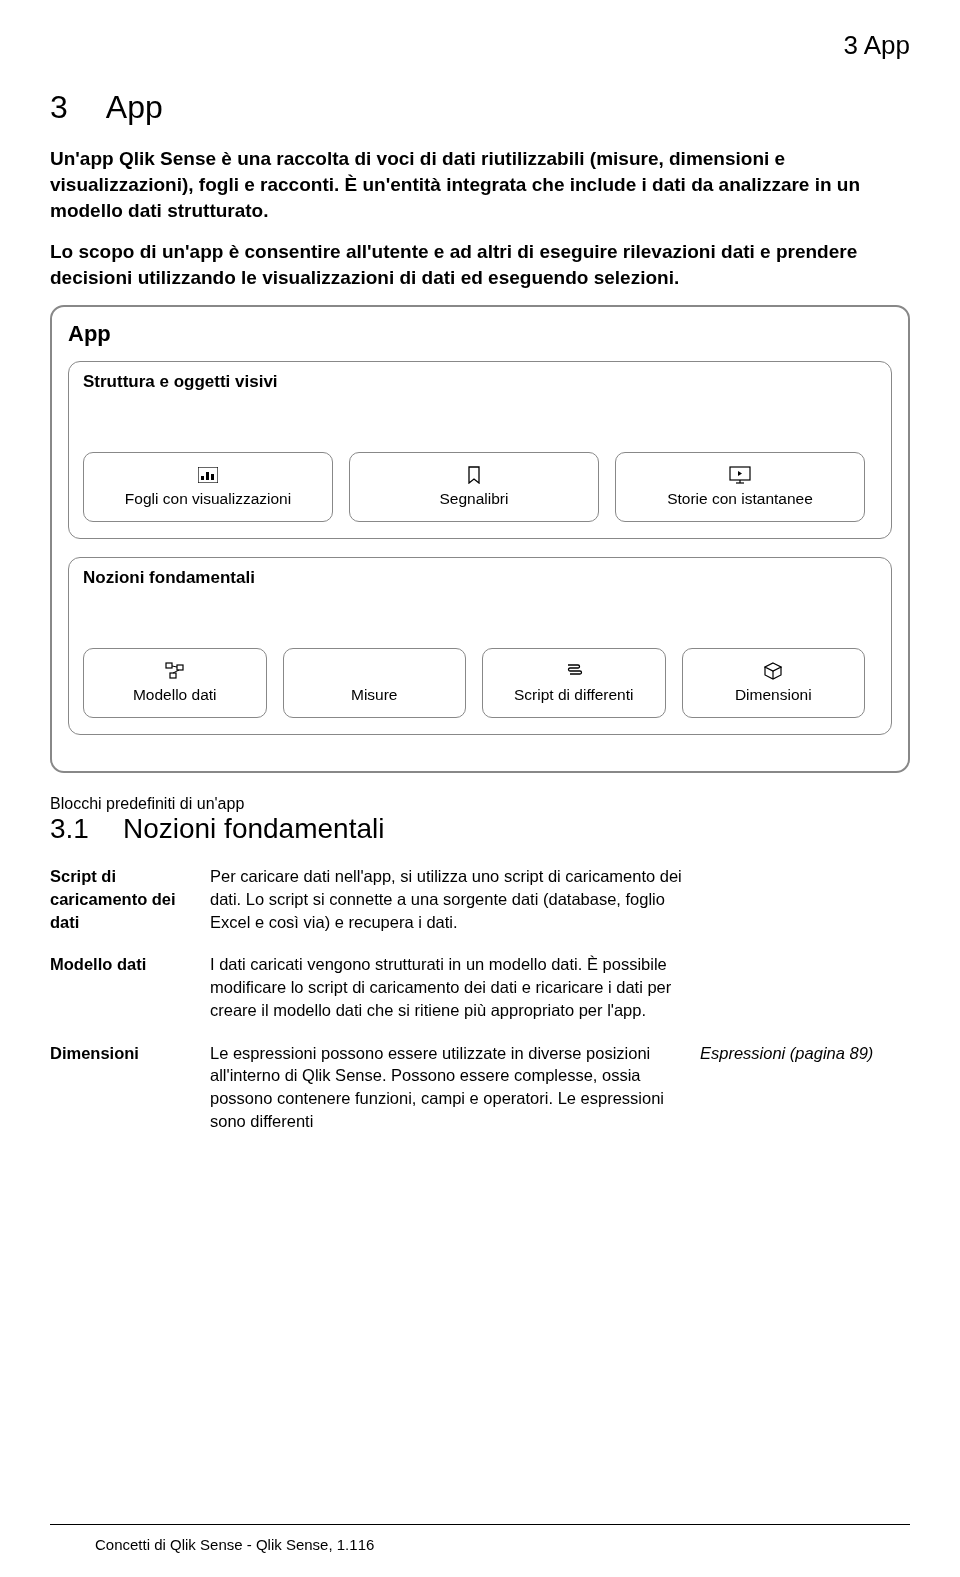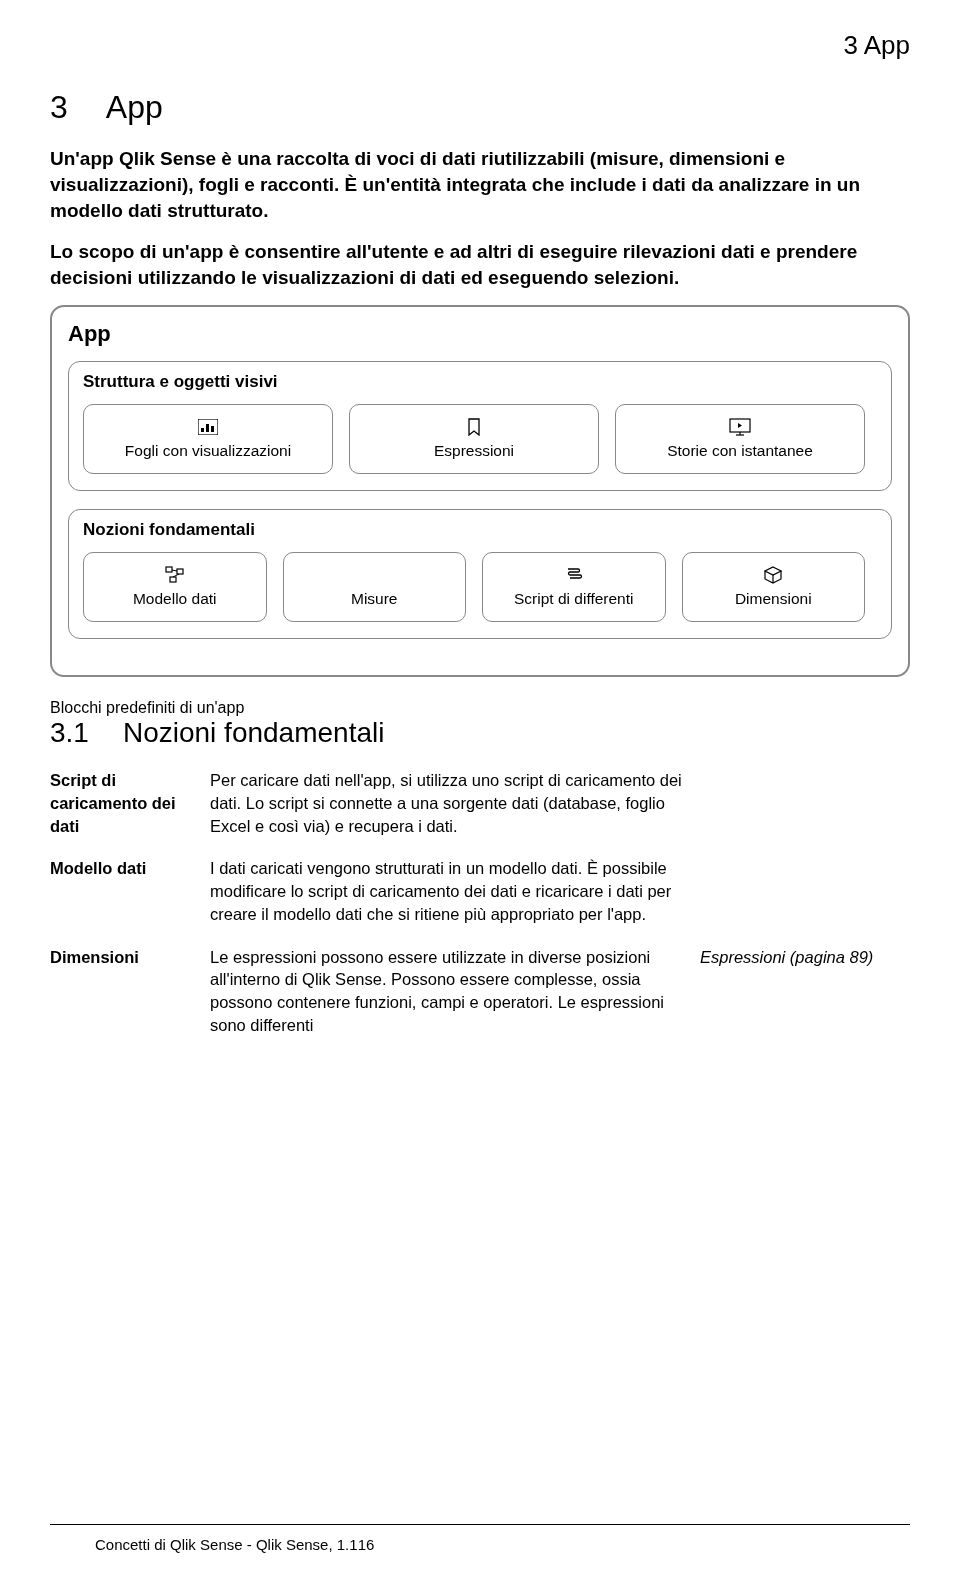--- a/index.html
+++ b/index.html
@@ -68,20 +68,21 @@
     border: 1.5px solid #888;
     border-radius: 10px;
     text-align: center;
     padding: 10px 6px 12px 6px;
     background: #fff;
     min-height: 70px;
     display: flex;
     flex-direction: column;
     align-items: center;
     justify-content: center;
+    margin-top: 48px;
   }
   .card .icon-slot {
     height: 22px;
     display: flex;
     align-items: center;
     justify-content: center;
     margin-bottom: 4px;
   }
   .card-label {
     font-size: 15.5px;
@@ -154,21 +155,21 @@
             </svg>
         </div>
         <div class="card-label">Fogli con visualizzazioni</div>
       </div>
       <div class="card">
         <div class="icon-slot">
           <svg width="14" height="18" viewBox="0 0 14 18">
               <path d="M2 1 h10 v16 l-5 -4 l-5 4 z" fill="none" stroke="#000" stroke-width="1.3"></path>
             </svg>
         </div>
-        <div class="card-label">Espressioni</div>
+        <div class="card-label">Segnalibri</div>
       </div>
       <div class="card">
         <div class="icon-slot">
           <svg width="22" height="18" viewBox="0 0 22 18">
               <rect x="1" y="1" width="20" height="13" fill="none" stroke="#000" stroke-width="1.2"></rect>
               <polygon points="9,5 9,10 13,7.5" fill="#000"></polygon>
               <line x1="11" y1="14" x2="11" y2="17" stroke="#000" stroke-width="1.2"></line>
               <line x1="7" y1="17" x2="15" y2="17" stroke="#000" stroke-width="1.2"></line>
             </svg>
         </div>

